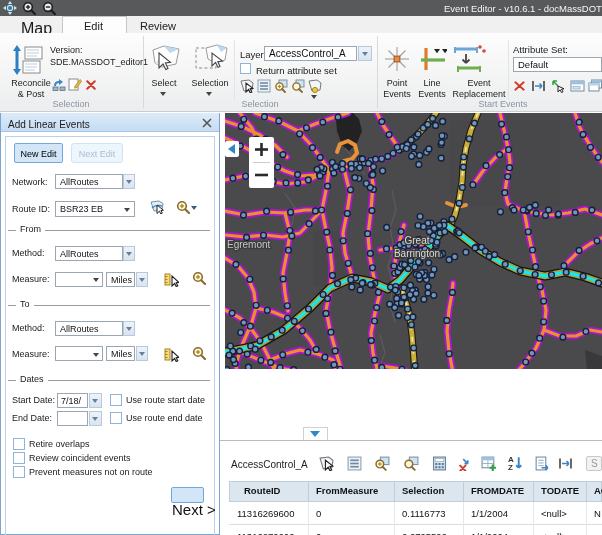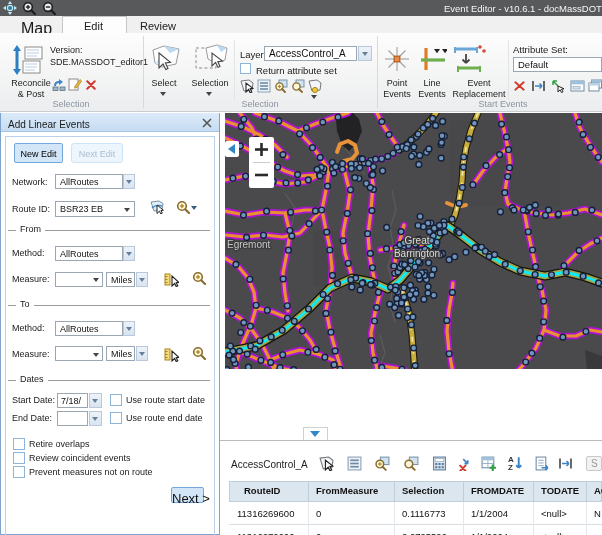--- a/index.html
+++ b/index.html
@@ -260,21 +260,21 @@
 <div class="combo" style="left:57px;top:411px;width:31px;height:15px"></div>
 <div class="ddbtn" style="left:89px;top:411px;width:13px;height:15px"></div>
 <div class="cb" style="left:110px;top:412px"></div>
 <div class="abs lbl" style="left:126px;top:413px">Use route end date</div>
 <div class="cb" style="left:13px;top:438px"></div>
 <div class="abs lbl" style="left:29px;top:439px">Retire overlaps</div>
 <div class="cb" style="left:13px;top:452px"></div>
 <div class="abs lbl" style="left:29px;top:453px">Review coincident events</div>
 <div class="cb" style="left:13px;top:466px"></div>
 <div class="abs lbl" style="left:29px;top:467px">Prevent measures not on route</div>
-<div class="gbtn" style="left:171px;top:487px;width:33px;height:16px;padding-top:3px;font-size:13px">Next &gt;</div>
+<div class="gbtn" style="left:171px;top:487px;width:33px;height:16px;padding-top:13px;font-size:15px">Next &gt;</div>
 <div class="abs" style="left:225px;top:113px;width:377px;height:256px;overflow:hidden">
     <svg width="377" height="327" viewBox="0 0 377 327" style="position:absolute;left:0;top:0">
 <rect width="377" height="327" fill="#4a494b"></rect>
 <polygon points="114,0 128,0 134,6 137,18 132,30 124,38 117,32 112,18 111,6" fill="#222224"></polygon>
 <polygon points="360,237 377,243 377,262 362,257" fill="#39383a"></polygon>
 <polygon points="270,322 285,318 295,327 270,327" fill="#353436"></polygon>
 <rect x="88" y="118" width="34" height="55" fill="#454447" opacity="0.55"></rect>
 <rect x="225" y="8" width="110" height="85" fill="#464549" opacity="0.5"></rect>
 <polyline points="167.0,77.0 171.0,97.0 165.0,115.0 169.0,135.0 163.0,153.0 168.0,172.0 165.0,192.0 170.0,209.0" fill="none" stroke="#5c5b5d" stroke-width="1.2"></polyline>
 <polyline points="60.0,80.0 70.0,95.0 67.0,112.0" fill="none" stroke="#5c5b5d" stroke-width="1.2"></polyline>

